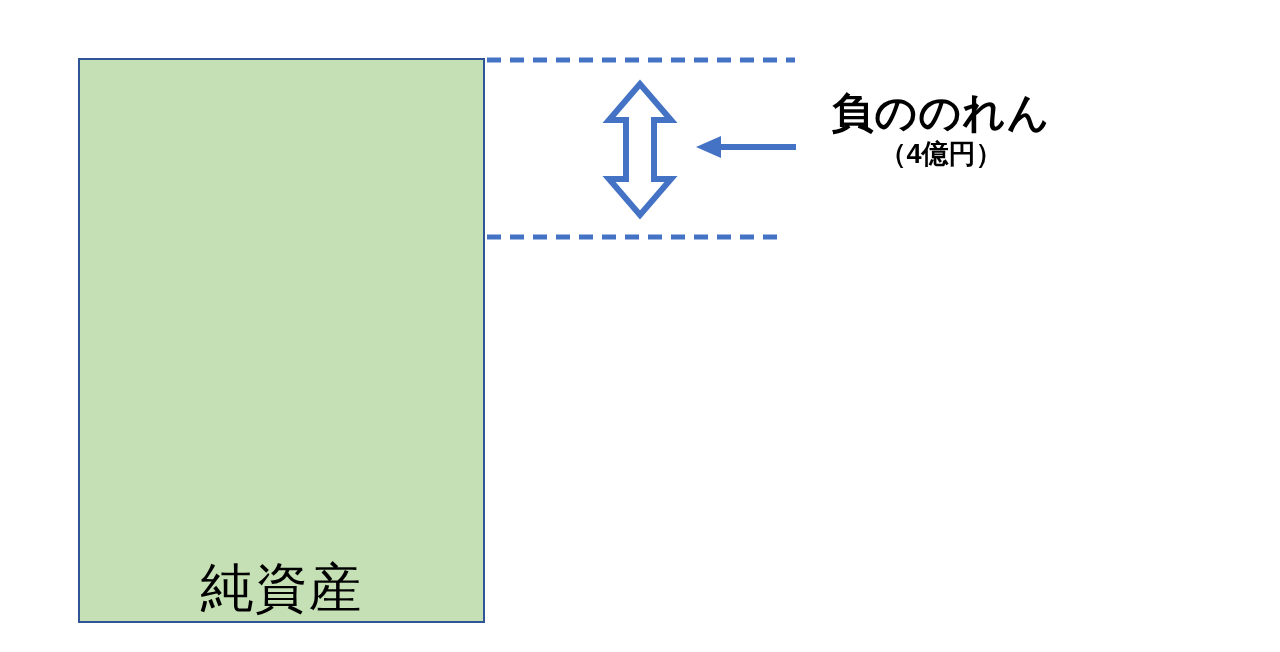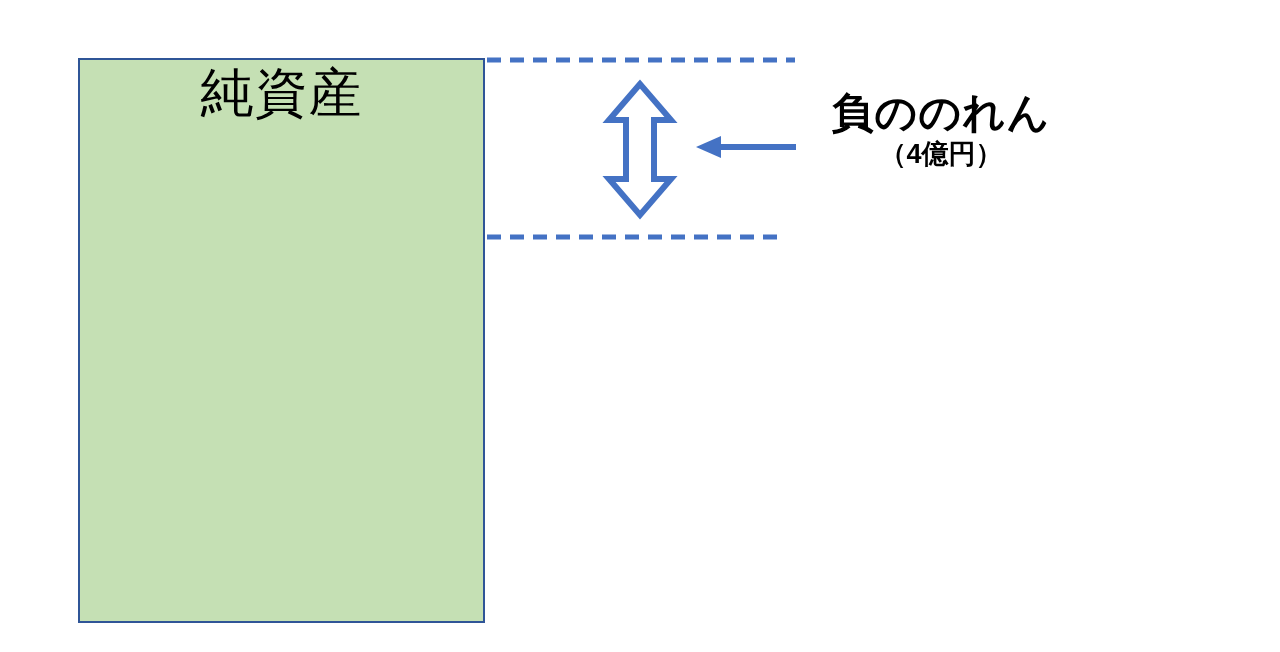--- a/index.html
+++ b/index.html
@@ -20,21 +20,21 @@
     left: 0; top: 0;
     width: 1280px;
     height: 652px;
     pointer-events: none;
   }
   .box {
     position: absolute;
     box-sizing: border-box;
     border: 2px solid #2F5597;
     display: flex;
-    align-items: flex-start;
+    align-items: flex-end;
     justify-content: center;
     text-align: center;
   }
   .box-net-assets {
     left: 78px;
     top: 58px;
     width: 407px;
     height: 565px;
     background: #C5E0B4;
   }

